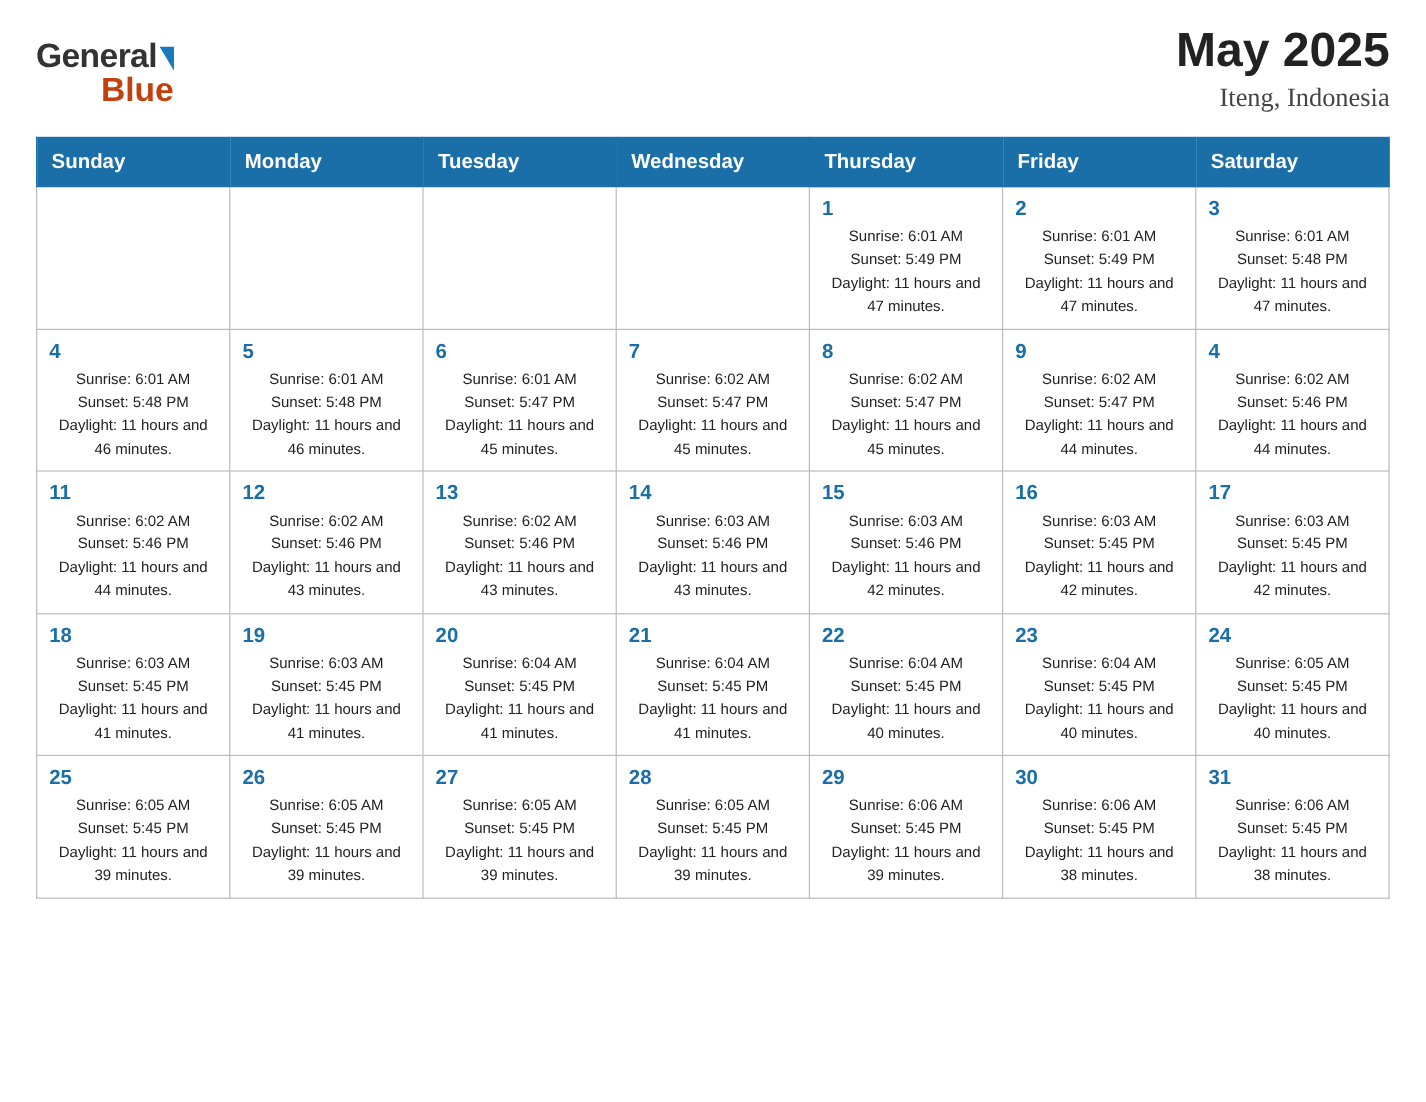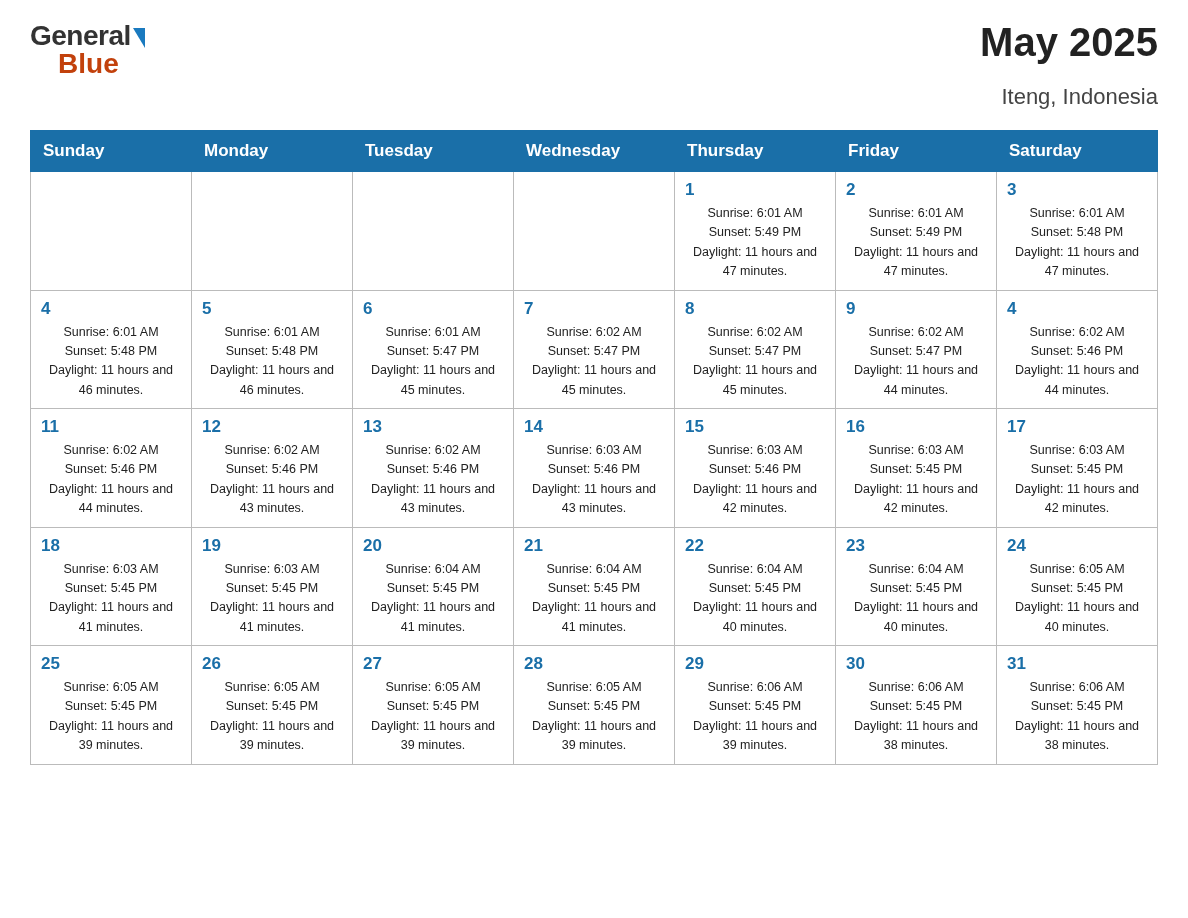--- a/index.html
+++ b/index.html
@@ -12,21 +12,22 @@
     }
     .header {
       display: flex;
       justify-content: space-between;
       align-items: flex-start;
       margin-bottom: 20px;
     }
     .logo {
       display: flex;
       flex-direction: column;
-      align-items: center;
+      align-items: flex-end;
+      margin-top: 11px;
     }
     .logo-top {
       display: flex;
       align-items: center;
     }
     .logo-general {
       font-size: 28px;
       font-weight: bold;
       color: #333;
       letter-spacing: -0.5px;
@@ -51,21 +52,22 @@
     }
     .month-year {
       font-size: 40px;
       font-weight: bold;
       color: #222;
       line-height: 1.1;
     }
     .location {
       font-size: 22px;
       color: #444;
-      margin-top: 20px;
+      margin-top: 4px;
+      font-family: Liberation Serif, serif;
     }
     .calendar {
       width: 100%;
       border-collapse: collapse;
       border: 1px solid #999;
       margin-top: 16px;
     }
     .calendar th {
       background-color: #1a6fa8;
       color: #fff;

